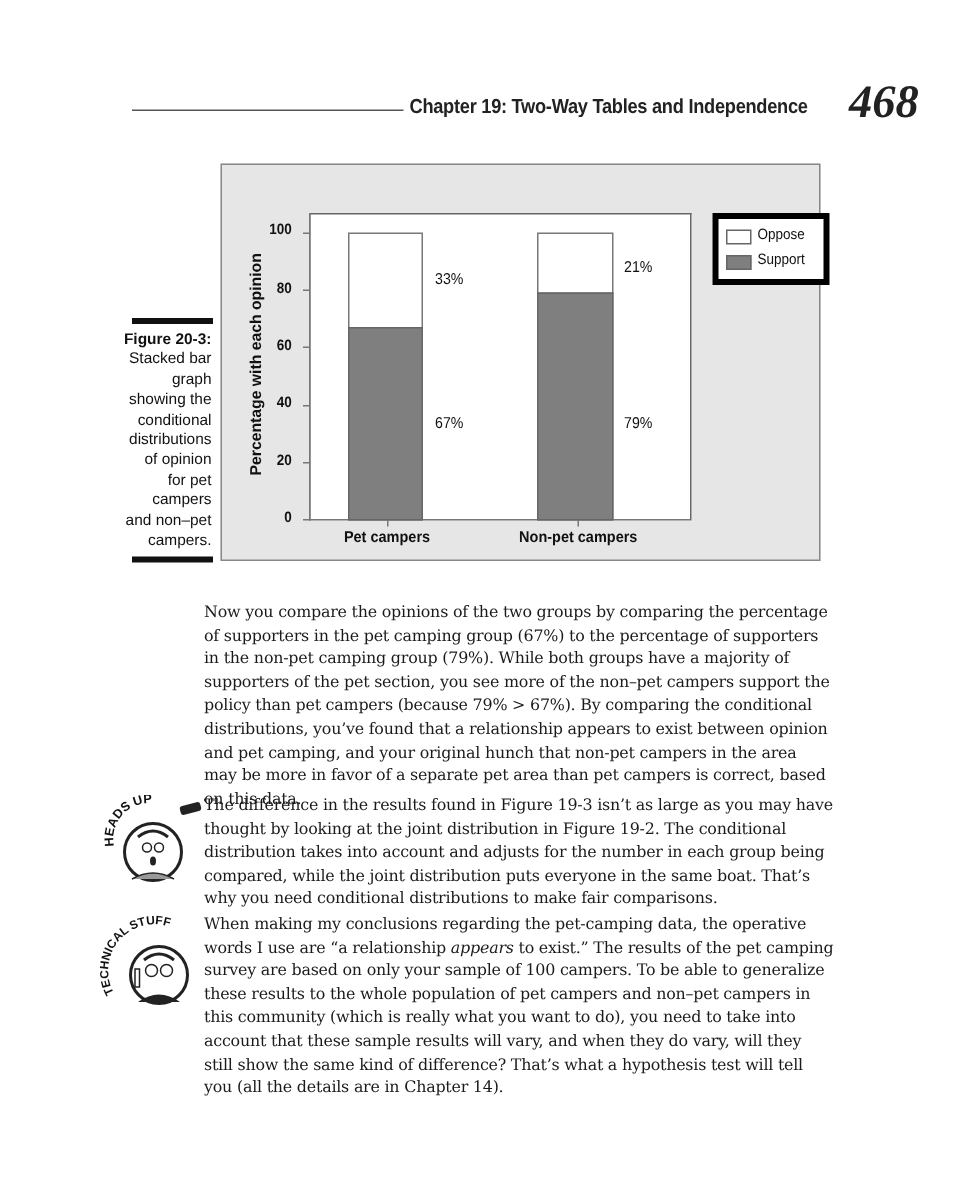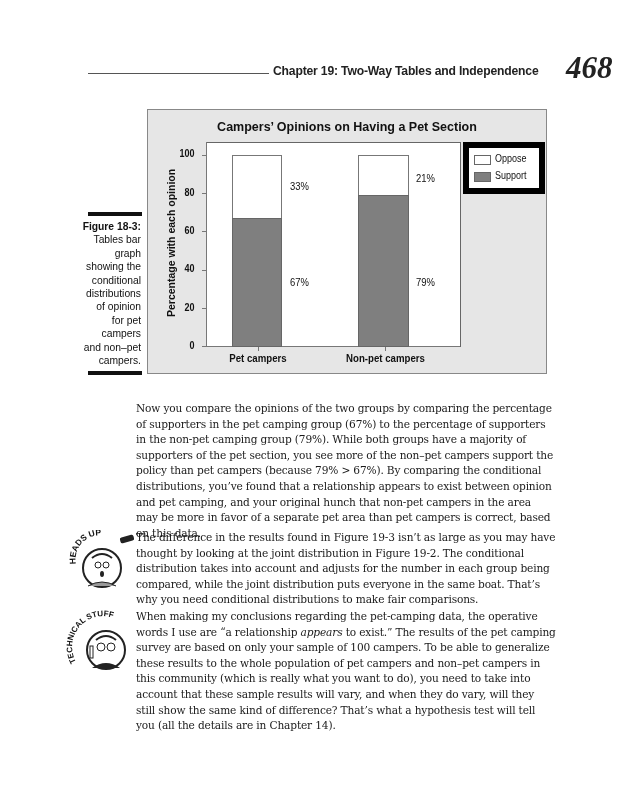--- a/index.html
+++ b/index.html
@@ -28,21 +28,21 @@
   .ytick-label { font-family: "Liberation Sans", sans-serif; font-size: 10px; font-weight: bold; color: #111; text-align: right; width: 30px; transform: scaleX(0.9); }
   .ytick { width: 4px; height: 1px; background: #777; }
   .ylabel {
     font-family: "Liberation Sans", sans-serif; font-weight: bold; font-size: 10.5px; color: #111;
     transform: rotate(-90deg); transform-origin: left top; white-space: nowrap;
   }
   .bar-oppose { background: #fff; border: 1px solid #777; box-sizing: border-box; }
   .bar-support { background: #7f7f7f; border: 1px solid #666; box-sizing: border-box; }
   .pct { font-family: "Liberation Sans", sans-serif; font-size: 10.5px; color: #111; transform: scaleX(0.9); transform-origin: left top; }
   .xlabel { font-family: "Liberation Sans", sans-serif; font-weight: bold; font-size: 10.5px; color: #111; text-align: center; transform: scaleX(0.92); }
-  .legend { left: 315px; top: 32px; width: 70px; height: 40px; background: #fff; border: 6px solid #000000; }
+  .legend { left: 327px; top: 32px; width: 70px; height: 40px; background: #fff; border: 4px solid #000000; }
   .legend-swatch { width: 17px; height: 10px; border: 1px solid #666; box-sizing: border-box; }
   .legend-text { font-family: "Liberation Sans", sans-serif; font-size: 10px; color: #111; transform: scaleX(0.9); transform-origin: left top; }
   
   .cap-bar { left: 88px; width: 54px; height: 4px; background: #111; }
   .caption {
     left: 82px; top: 220px; width: 59px; text-align: right; font-family: "Liberation Sans", sans-serif;
     font-size: 10.3px; line-height: 13.4px; color: #111;
   }
   .caption b { font-weight: bold; }
   .para {
@@ -51,27 +51,26 @@
 </style>
 </head>
 <body>
 
 <div class="abs header-rule"></div>
 <div class="abs header-title">Chapter 19: Two-Way Tables and Independence</div>
 <div class="abs page-number">468</div>
 
 <div class="abs cap-bar" style="top:212px;"></div>
 <div class="abs caption">
-  <b>Figure 18-3:</b>
-  <span>Tables bar graph showing the conditional distributions of opinion for pet campers and non–pet campers.</span>
+  <b>Figure 20-3:</b>
+  <span>Stacked bar graph showing the conditional distributions of opinion for pet campers and non–pet campers.</span>
 </div>
 <div class="abs cap-bar" style="top:371px;"></div>
 
 <div class="abs chart-box">
-  <div class="abs chart-title">Campers’ Opinions on Having a Pet Section</div>
 
   <div class="abs plot"></div>
 
   <div class="abs axis-line" style="left:58px; top:32px; width:1px; height:205px;"></div>
   <div class="abs axis-line" style="left:58px; top:236px; width:254px; height:1px;"></div>
 
   <div class="abs ytick-label" style="left:18px; top:38px;">100</div>
   <div class="abs ytick" style="left:54px; top:45px;"></div>
   <div class="abs ytick-label" style="left:18px; top:77px;">80</div>
   <div class="abs ytick" style="left:54px; top:83px;"></div>

